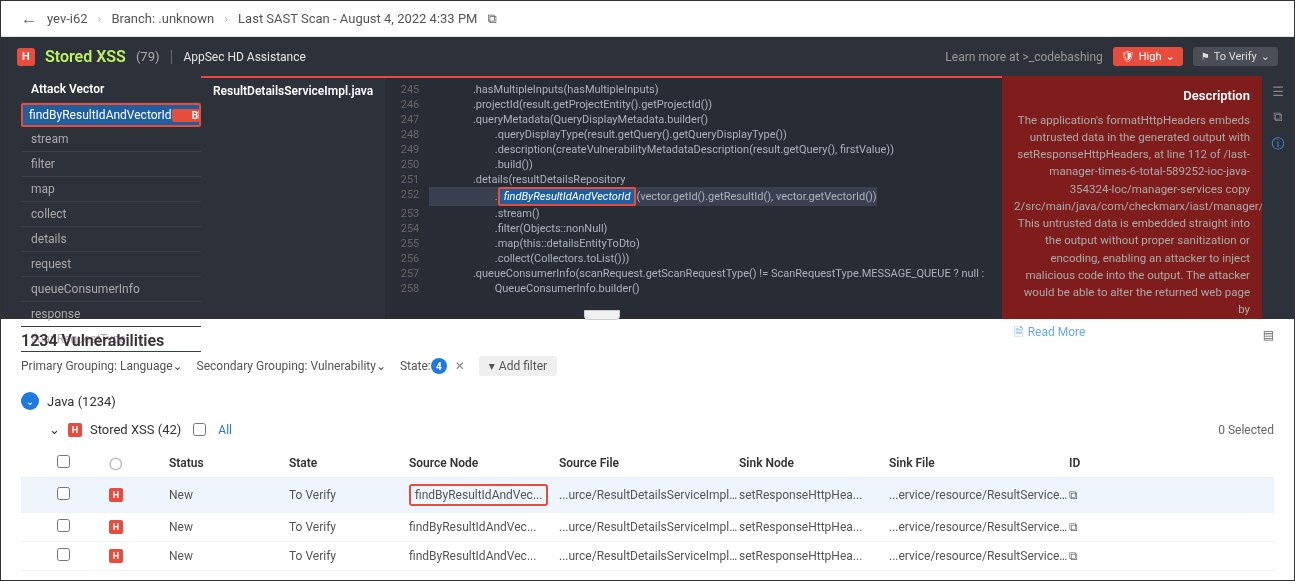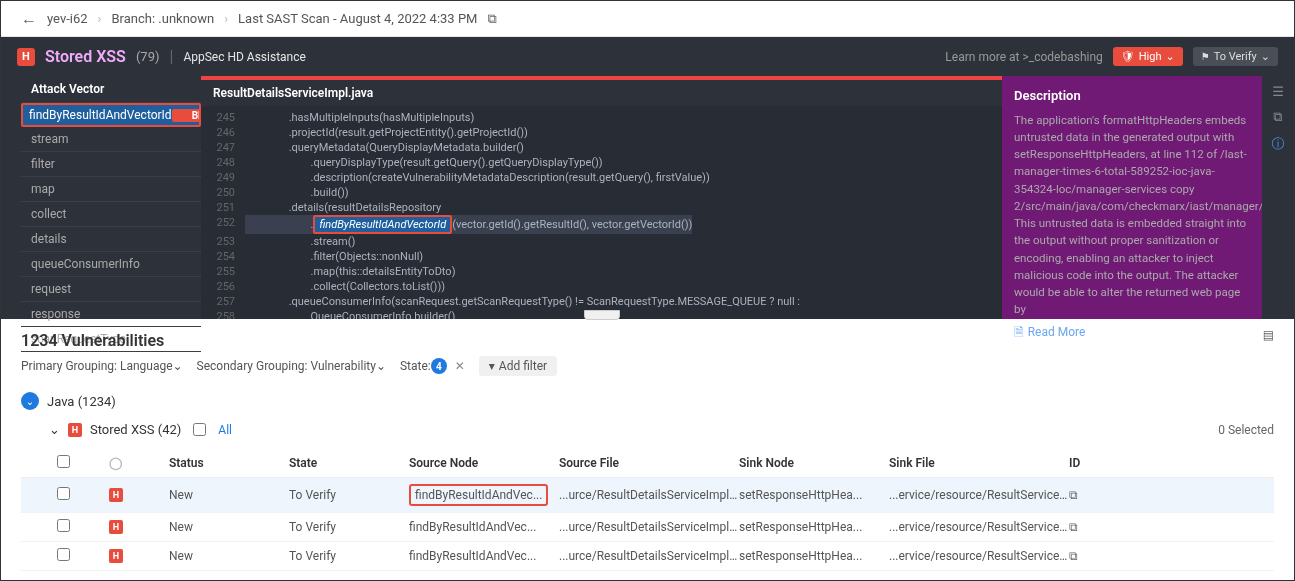--- a/index.html
+++ b/index.html
@@ -4,44 +4,44 @@
 <style>
 * { margin: 0; padding: 0; box-sizing: border-box; font-family: -apple-system, BlinkMacSystemFont, 'Segoe UI', Roboto, sans-serif; }
 body { background: #fff; width: 1295px; height: 581px; overflow: hidden; border: 1px solid #333; }
 .breadcrumb-bar { display: flex; align-items: center; padding: 8px 20px; gap: 10px; font-size: 13px; color: #555; border-bottom: 1px solid #e5e5e5; }
 .breadcrumb-bar .arrow { font-size: 16px; color: #666; cursor: pointer; }
 .breadcrumb-bar .sep { color: #bbb; }
 .breadcrumb-bar .copy-icon { color: #666; cursor: pointer; }
 .dark-panel { background: #2d3139; color: #d4d7dd; display: flex; flex-direction: column; }
 .dark-header { display: flex; align-items: center; padding: 10px 16px; gap: 10px; border-bottom: 2px solid #4a90e2; border-bottom-width: 0; }
 .dark-header .shield { width: 18px; height: 18px; background: #e74c3c; border-radius: 3px; display: flex; align-items: center; justify-content: center; font-size: 11px; color: #fff; font-weight: bold; }
-.dark-header .title { font-size: 16px; font-weight: 600; color: #f0abfc; }
+.dark-header .title { font-size: 16px; font-weight: 600; color: #bef264; }
 .dark-header .count { font-size: 13px; color: #aaa; }
 .dark-header .pipe { color: #666; }
 .dark-header .assist { font-size: 12px; color: #e5e5e5; }
 .dark-header .spacer { flex: 1; }
 .dark-header .learn { font-size: 12px; color: #999; }
 .dark-header .highbtn { background: #e74c3c; color: #fff; font-size: 11px; padding: 3px 8px; border-radius: 3px; cursor: pointer; display: flex; align-items: center; gap: 4px; }
 .dark-header .verifybtn { background: #4a4e57; color: #ddd; font-size: 11px; padding: 3px 8px; border-radius: 3px; cursor: pointer; display: flex; align-items: center; gap: 4px; }
 .dark-header .flag { font-size: 10px; }
 .dark-body { display: flex; height: 243px; }
 .attack-col { width: 180px; background: #2d3139; display: flex; flex-direction: column; margin-left: 20px; }
 .attack-col .col-title { font-size: 12px; font-weight: 600; color: #fff; padding: 6px 10px; border-bottom: 1px solid #3a3e47; }
 .attack-item { font-size: 12px; color: #aaa; padding: 5px 10px; border-bottom: 1px solid #3a3e47; cursor: pointer; white-space: nowrap; overflow: hidden; }
 .attack-item.active { background: #1f5f9e; color: #fff; border: 2px solid #e74c3c; border-radius: 2px; display: flex; justify-content: space-between; align-items: center; padding: 3px 6px; }
 .attack-item.active .bfl { background: #e74c3c; color: #fff; font-size: 10px; padding: 1px 20px; border-radius: 2px; font-weight: bold; }
-.code-col { flex: 1; background: #282c34; display: flex; flex-direction: column; border-top: 4px solid #ef4444; position: relative; }
+.code-col { flex: 1; background: #282c34; display: flex; border-top: 2px solid #ef4444; position: relative; }
 .code-col .tab-title { font-size: 12px; font-weight: 600; color: #fff; padding: 6px 12px; background: #2d3139; }
 .code-lines { flex: 1; overflow: hidden; font-family: 'Consolas', 'Monaco', monospace; font-size: 11px; line-height: 15px; padding: 4px 0; }
 .code-line { display: flex; }
 .ln { width: 44px; text-align: right; color: #666; padding-right: 10px; flex-shrink: 0; }
 .cd { color: #abb2bf; white-space: pre; }
 .code-line.hl .cd { background: #3a4050; }
 .find-hl { background: #1f5f9e; color: #fff; border: 2px solid #e74c3c; border-radius: 2px; padding: 0 4px; display: inline-block; font-style: italic; }
-.desc-col { width: 260px; background: #701a75; padding: 10px 12px; font-size: 11.5px; color: #aaa; line-height: 1.5; }
+.desc-col { width: 260px; background: #7f1d1d; padding: 10px 12px; font-size: 11.5px; color: #aaa; line-height: 1.5; text-align: right; }
 .desc-col .desc-title { font-size: 13px; font-weight: 600; color: #fff; margin-bottom: 6px; }
 .desc-col .readmore { color: #6aa8f0; cursor: pointer; font-size: 12px; display: flex; align-items: center; gap: 4px; margin-top: 4px; }
 .side-icons { width: 32px; background: #2d3139; display: flex; flex-direction: column; align-items: center; padding-top: 8px; gap: 10px; }
 .side-icons span { color: #888; cursor: pointer; font-size: 13px; }
 .side-icons .info { color: #4a90e2; }
 .pull-tab { position: absolute; bottom: -1px; left: 50%; transform: translateX(-50%); width: 36px; height: 10px; background: #f0f0f0; border: 1px solid #ccc; border-radius: 0 0 4px 4px; cursor: pointer; z-index: 5; }
 .vuln-section { padding: 12px 20px; }
 .vuln-section h2 { font-size: 16px; font-weight: 600; color: #333; margin-bottom: 6px; }
 .vuln-toolbar { display: flex; align-items: center; gap: 14px; font-size: 12px; color: #555; margin-bottom: 10px; position: relative; }
 .vuln-toolbar .grp { cursor: pointer; display: flex; align-items: center; }
@@ -102,22 +102,22 @@
       <div id="attack-list">
           <div class="attack-item active">
             <span>findByResultIdAndVectorId</span>
             <span class="bfl">BFL</span>
           </div>
           <div class="attack-item">stream</div>
           <div class="attack-item">filter</div>
           <div class="attack-item">map</div>
           <div class="attack-item">collect</div>
           <div class="attack-item">details</div>
+          <div class="attack-item">request</div>
           <div class="attack-item">queueConsumerInfo</div>
-          <div class="attack-item">request</div>
           <div class="attack-item">response</div>
           <div class="attack-item">scanRequestType</div>
         </div>
     </div>
     <div class="code-col">
       <div class="tab-title">ResultDetailsServiceImpl.java</div>
       <div class="code-lines" id="code-lines">
           <div class="code-line">
             <span class="ln">245</span>
             <span class="cd">                .hasMultipleInputs(hasMultipleInputs)</span>

